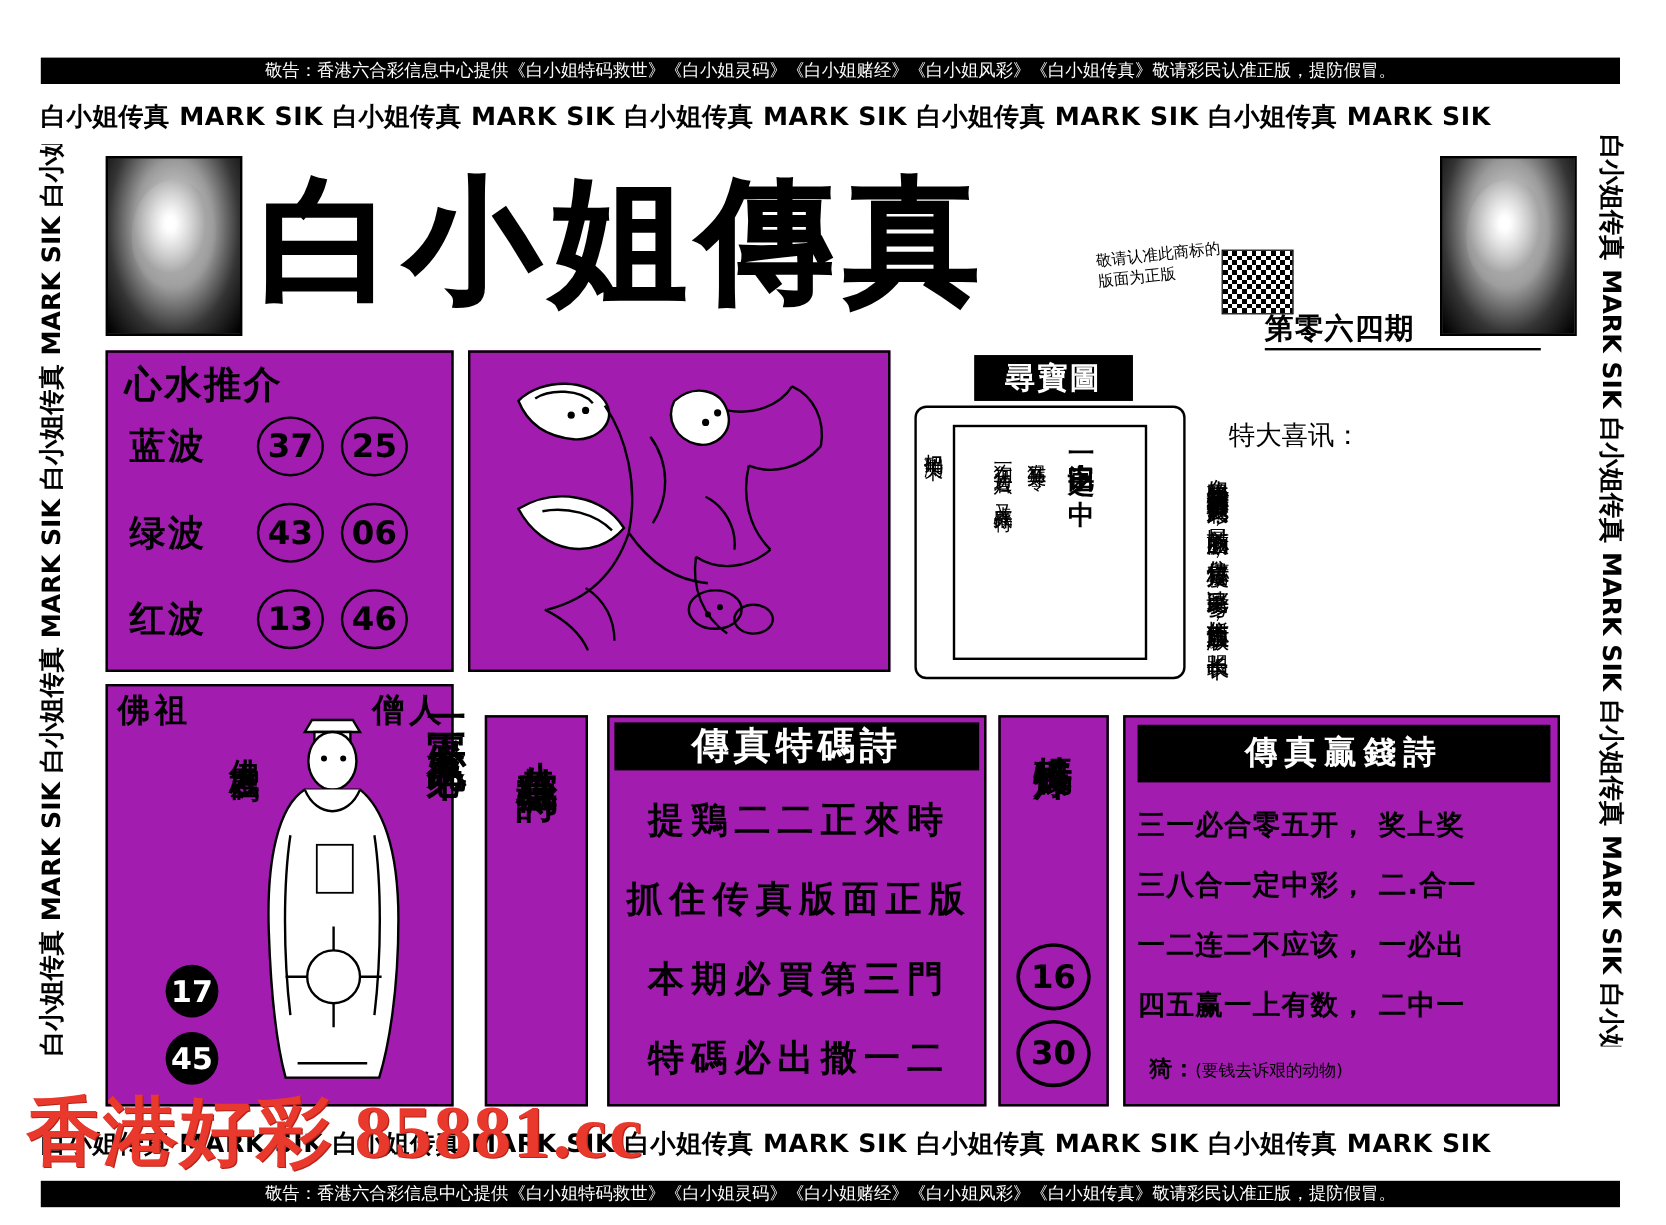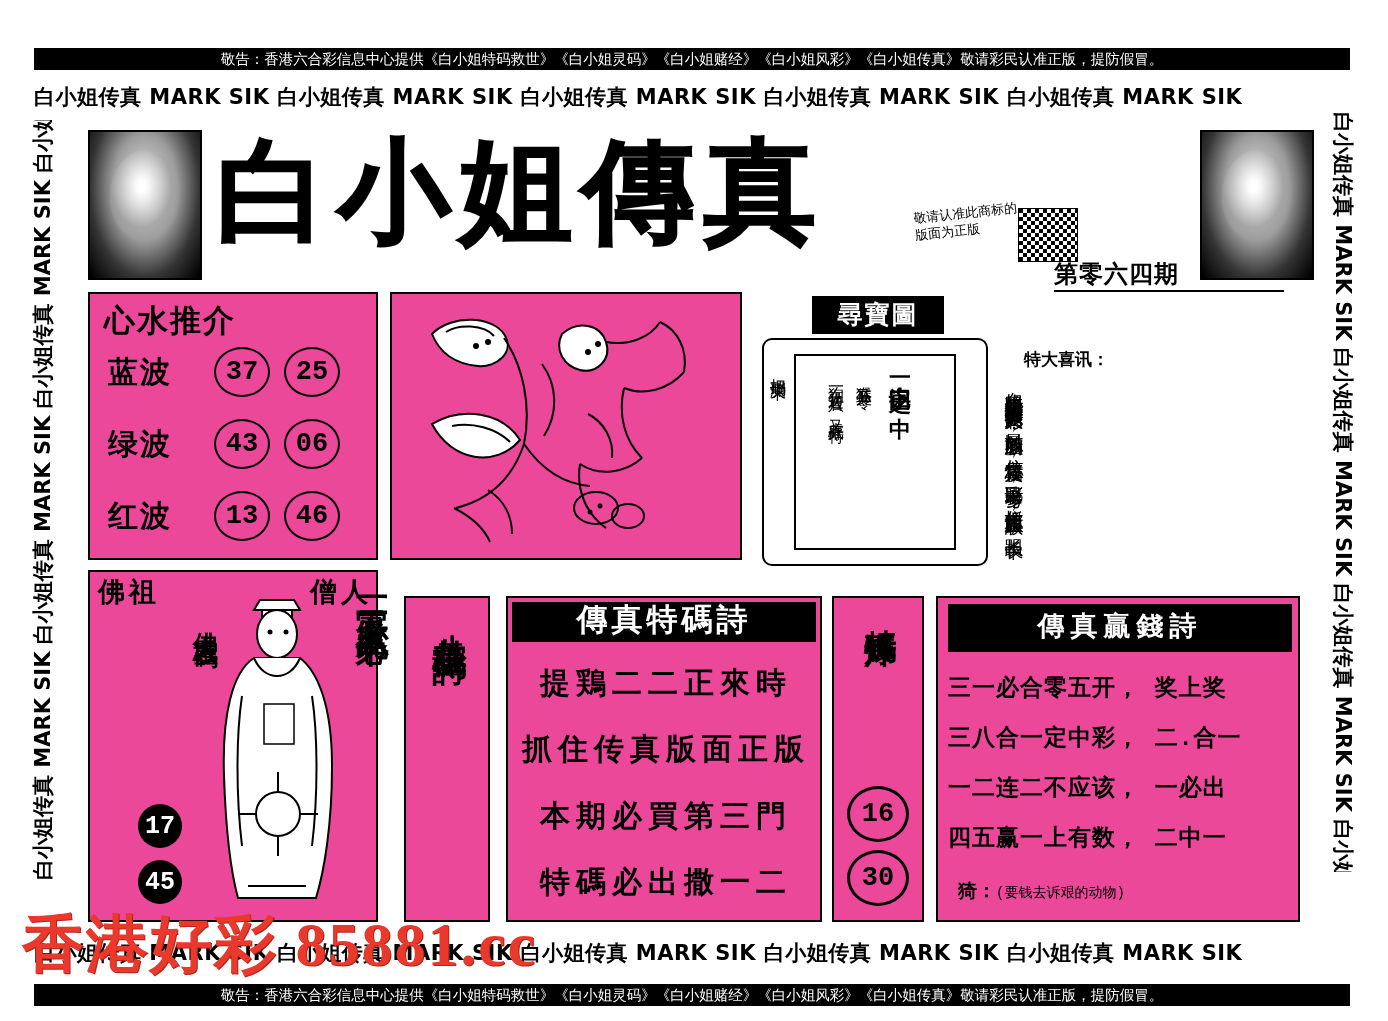--- a/index.html
+++ b/index.html
@@ -61,21 +61,21 @@
     border-radius:50% 50% 45% 45%;
     background:radial-gradient(ellipse at 45% 40%, rgba(240,235,228,.95) 0%, rgba(160,152,144,.6) 55%, rgba(20,18,16,0) 78%);
   }
   .photo-left{left:0;top:0;}
   .photo-right{left:1112px;top:0;}
 
   .title-cn{
     position:absolute;left:128px;top:-4px;
     font-size:112px;line-height:150px;
     font-weight:900;
-    font-family:Liberation Mono, monospace;
+    font-family:Liberation Sans, sans-serif;
     letter-spacing:10px;
     color:#000;
     -webkit-text-stroke:2px #000;
   }
   .title-note{
     position:absolute;left:826px;top:74px;width:110px;
     font-size:13px;line-height:17px;color:#000;
     transform:rotate(-6deg);
   }
   .qr{
@@ -89,21 +89,21 @@
   .issue{
     position:absolute;left:966px;top:128px;
     font-size:24px;font-weight:700;color:#000;letter-spacing:1px;
   }
   .issue-rule{
     position:absolute;left:966px;top:160px;width:230px;height:0;
     border-top:2px solid #000;
   }
 
   
-  .box{position:absolute;border:2px solid #000;background:#ec4899;box-sizing:border-box;font-family:Liberation Mono, monospace;}
+  .box{position:absolute;border:2px solid #000;background:#a21caf;box-sizing:border-box;}
 
   
   .xinshui{left:88px;top:292px;width:290px;height:268px;}
   .xinshui-title{
     position:absolute;left:14px;top:6px;font-size:31px;font-weight:700;letter-spacing:2px;
   }
   .wave-row{position:absolute;left:18px;width:260px;height:52px;display:flex;align-items:center;gap:14px;}
   .wave-label{font-size:30px;font-weight:700;letter-spacing:2px;width:92px;}
   .ball{
     width:52px;height:46px;border:2.5px solid #000;border-radius:50%;
@@ -128,21 +128,21 @@
   .scroll-inner{
     position:absolute;left:30px;top:14px;width:158px;height:192px;border:2px solid #000;
   }
   .vtext{
     writing-mode:vertical-rl;text-orientation:upright;
     font-size:16px;line-height:20px;letter-spacing:2px;
   }
 
   
   .xixun{position:absolute;left:1000px;top:348px;width:300px;height:212px;}
-  .xixun-title{font-size:17px;font-weight:700;margin-left:24px;}
+  .xixun-title{font-size:22px;font-weight:400;margin-left:24px;}
   .xixun-body{
     margin-top:6px;height:178px;
     writing-mode:vertical-rl;text-orientation:upright;
     font-size:19px;line-height:30px;letter-spacing:1px;
     direction:ltr;
   }
 
   
   .fozu{left:88px;top:570px;width:290px;height:352px;}
   .fozu-head{

